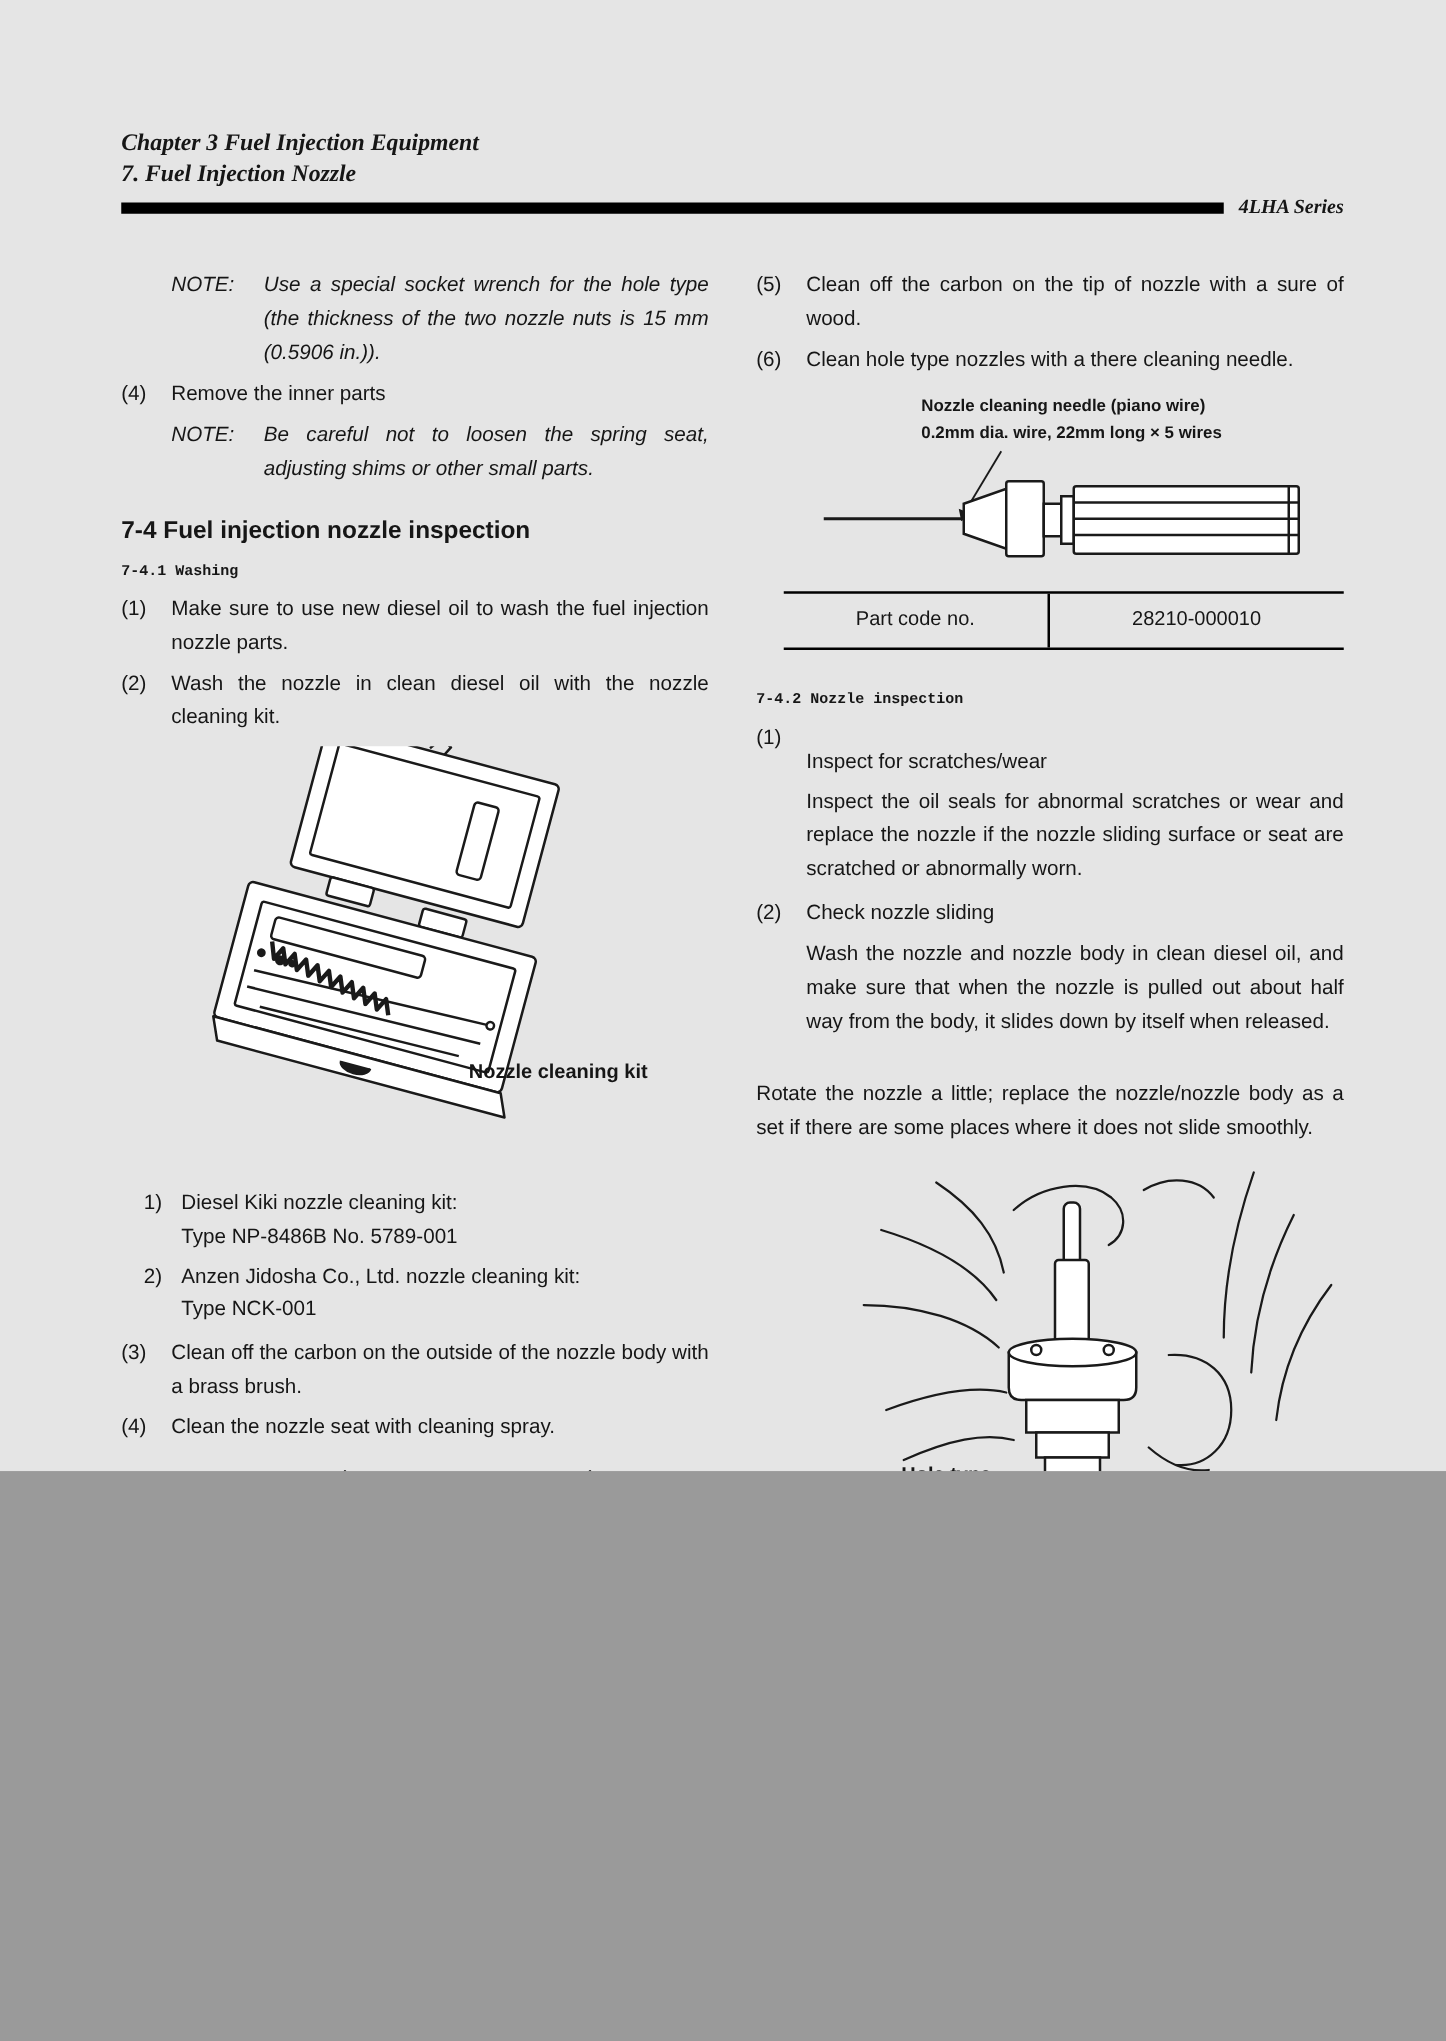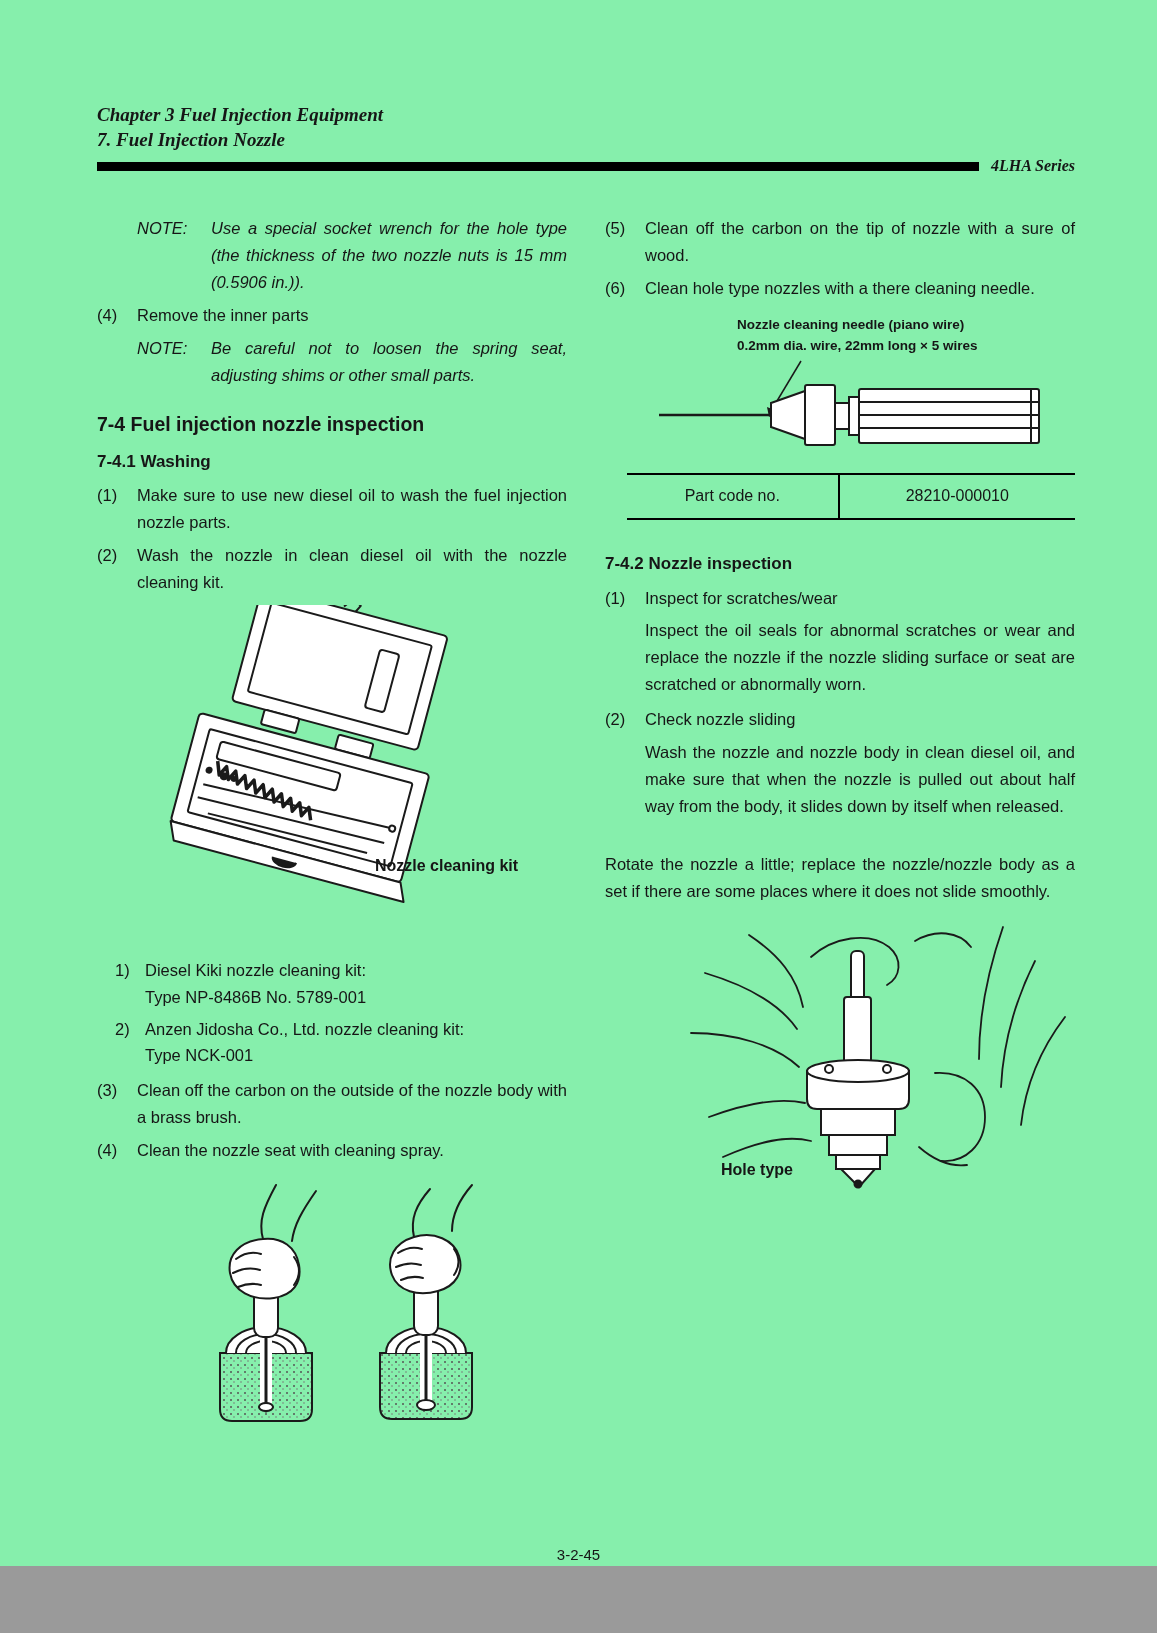--- a/index.html
+++ b/index.html
@@ -1,17 +1,17 @@
 <!DOCTYPE html>
 <html><head>
 <meta charset="utf-8">
 <style>
   html,body{margin:0;padding:0;background:#9a9a9a;}
   .page{
-    position:relative;width:1157px;height:1566px;margin:0 auto;background:#86efac;
+    position:relative;width:1157px;height:1177px;margin:0 auto;background:#e5e5e5;
     font-family:"Liberation Sans",sans-serif;color:#161616;box-sizing:border-box;
     padding:102px 82px 0 97px;overflow:hidden;
   }
   
   .hdr-title{font-family:"Liberation Serif",serif;font-style:italic;font-weight:bold;
     font-size:19px;line-height:1.32;}
   .hdr-rule{display:flex;align-items:center;margin-top:5px;}
   .hdr-bar{flex:1;height:9px;background:#000;}
   .hdr-series{font-family:"Liberation Serif",serif;font-style:italic;font-weight:bold;
     font-size:16px;margin-left:12px;white-space:nowrap;}
@@ -20,21 +20,21 @@
   .col{flex:1;min-width:0;font-size:16.5px;line-height:1.62;}
   
   .note{display:flex;font-style:italic;margin:0 0 7px 4px;}
   .note-lbl{flex:0 0 74px;margin-left:36px;}
   .note-txt{flex:1;text-align:justify;}
   
   .li{display:flex;margin-bottom:6px;}
   .li-num{flex:0 0 40px;}
   .li-txt{flex:1;text-align:justify;}
   h2.sec{font-size:19.5px;margin:24px 0 10px 0;line-height:1.3;}
-  h3.sub{font-size:17px;margin:0 0 7px 0;}
+  h3.sub{font-size:12px;margin:0 0 7px 0;font-family:Liberation Mono, monospace;}
   
   .fig{position:relative;}
   .caption{position:absolute;font-size:16px;font-weight:bold;white-space:nowrap;}
   .kit-fig{height:318px;margin-top:10px;}
   .kit-fig svg{position:absolute;left:58px;top:0;}
   .kit-cap{left:278px;top:248px;}
   .hands-fig{height:255px;margin-top:18px;}
   .hands-fig svg{position:absolute;left:83px;top:0;}
   .nozzle-fig{height:278px;margin-top:16px;}
   .nozzle-fig svg{position:absolute;left:78px;top:0;}
@@ -240,21 +240,21 @@
         <div class="ptable">
           <div class="ptable-c1">Part code no.</div>
           <div class="ptable-c2">28210-000010</div>
         </div>
       </div>
 
       <h3 class="sub" style="margin-top:30px;">7-4.2 Nozzle inspection</h3>
 
       <div class="li">
         <span class="li-num">(1)</span>
-        <span class="li-txt" style="text-align:left;">Inspect for scratches/wear</span>
+        <span class="li-txt" style="text-align:left;margin-top:19px;">Inspect for scratches/wear</span>
       </div>
       <div class="insp-body">Inspect the oil seals for abnormal scratches or wear and replace the nozzle if the nozzle sliding surface or seat are scratched or abnormally worn.</div>
 
       <div class="li">
         <span class="li-num">(2)</span>
         <span class="li-txt" style="text-align:left;">Check nozzle sliding</span>
       </div>
       <div class="insp-body">Wash the nozzle and nozzle body in clean diesel oil, and make sure that when the nozzle is pulled out about half way from the body, it slides down by itself when released.</div>
 
       <div class="para">Rotate the nozzle a little; replace the nozzle/nozzle body as a set if there are some places where it does not slide smoothly.</div>

